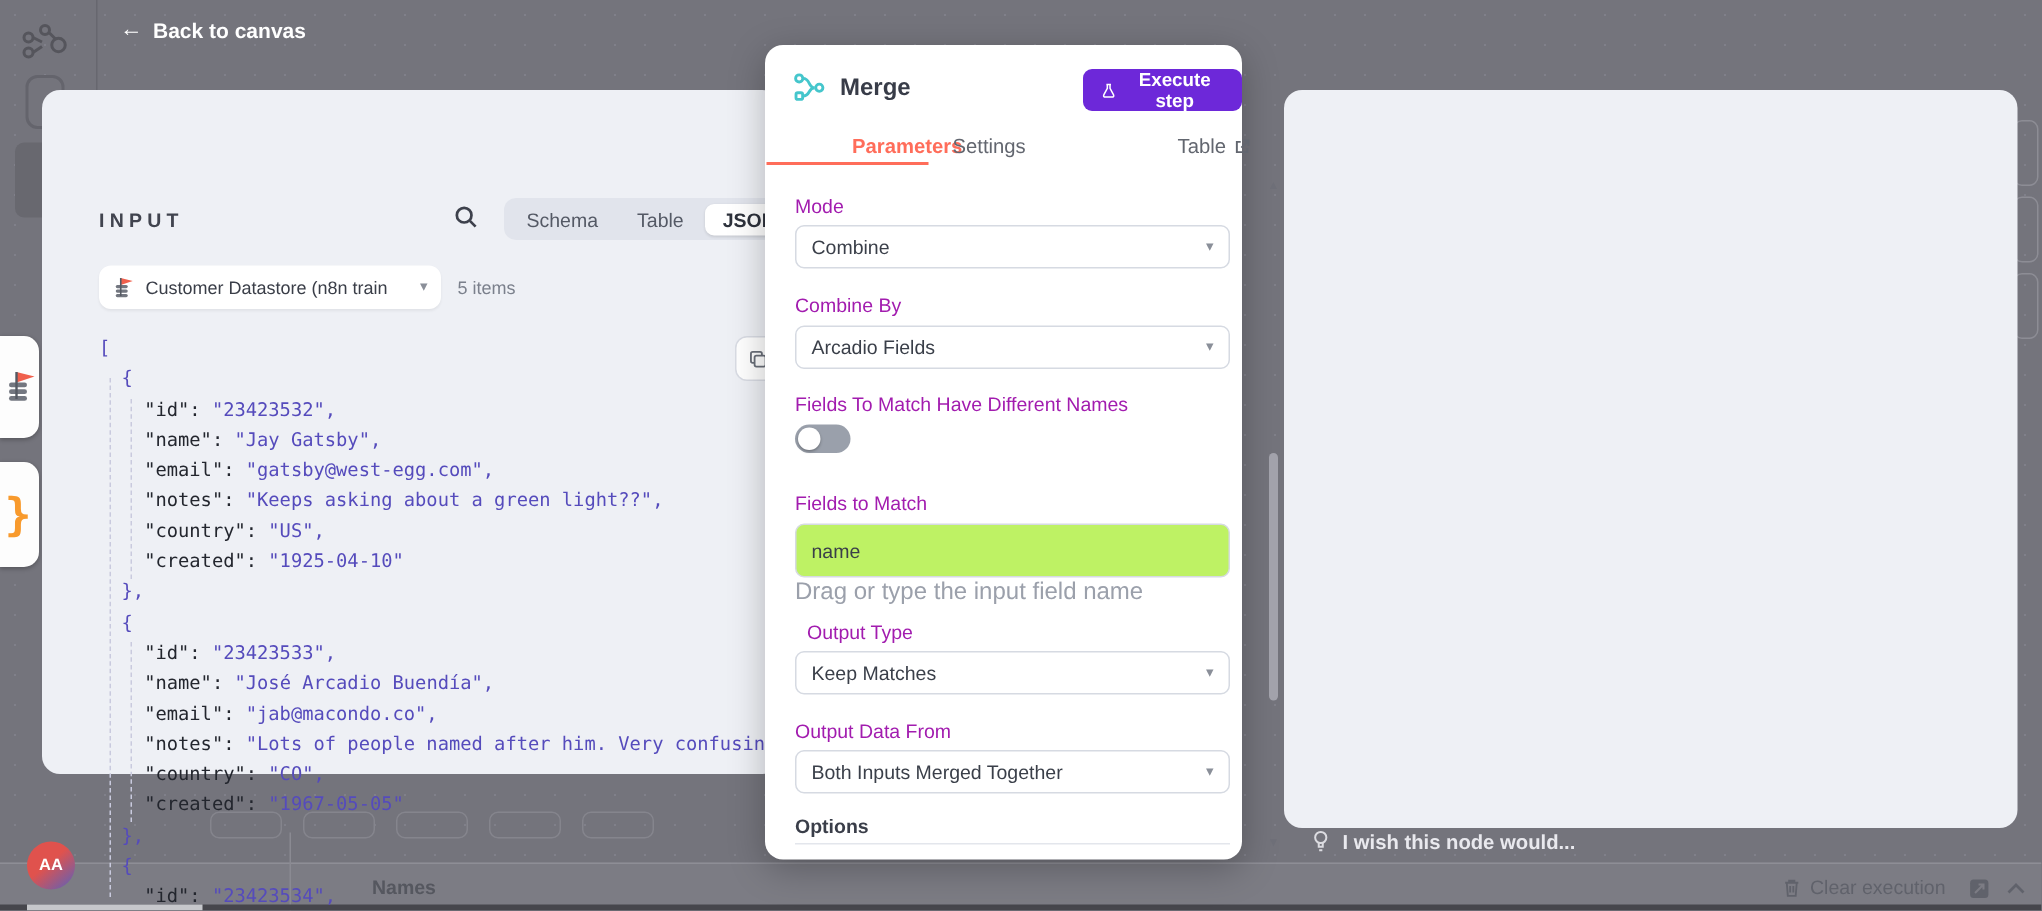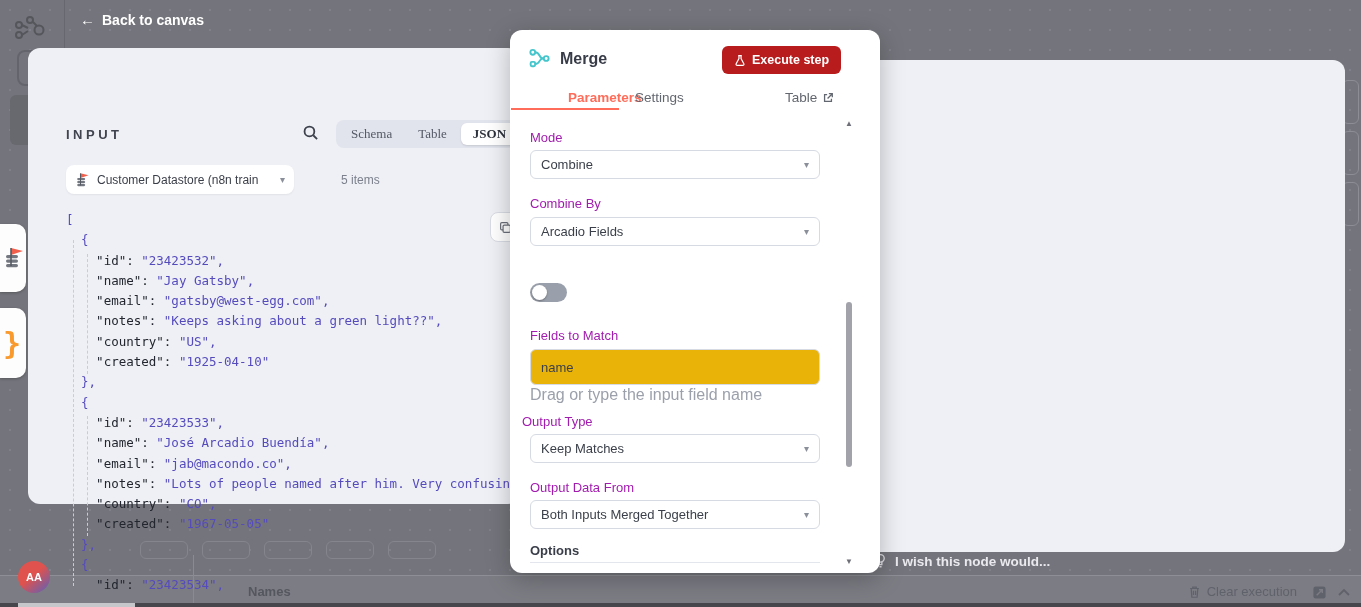--- a/index.html
+++ b/index.html
@@ -19,21 +19,21 @@
   .dim-vline { left:64px; top:0; width:1px; height:60px; background:#67676f; }
   .dim-outline { border:2px solid #64646c; border-radius:8px; background:transparent; }
   .dim-filled { background:#68686f; border-radius:6px; }
   .ghost-card { background:#fdfdfd; border-radius:0 10px 10px 0; box-shadow:0 1px 3px rgba(0,0,0,.25); display:flex; align-items:center; justify-content:flex-start; padding-left:3px; overflow:hidden;}
   .brace-glyph { font-family:"DejaVu Sans Mono",monospace; font-size:30px; font-weight:bold; color:#f89a2d; }
   .edge-outline { border:1.5px solid #8d8d95; border-radius:6px; }
   .ghost-btn { border:1.5px solid #85858d; border-radius:6px; width:48px; height:18px; }
 
   
   .panel { background:#eef0f5; border-radius:12px; z-index:10; }
-  #input-panel { left:28px; top:48px; width:492px; height:456px; }
+  #input-panel { left:28px; top:60px; width:492px; height:456px; }
   #output-panel { left:856px; top:60px; width:489px; height:492px; }
   .panel-title { font-size:13px; font-weight:bold; letter-spacing:3.5px; color:#41444f; }
   .tab-group { background:#e1e4ec; border-radius:8px; display:flex; align-items:center; padding:3px; height:28px; gap:2px; }
   .tab { font-size:13px; color:#545965; padding:3px 12px; border-radius:6px; cursor:pointer; white-space:nowrap; }
   .tab.active { background:#ffffff; color:#2e323c; font-weight:bold; box-shadow:0 1px 2px rgba(0,0,0,.12); }
   .items-count { font-size:12px; color:#7b808c; }
 
   .selector-pill { background:#fff; border-radius:8px; height:29px; display:flex; align-items:center; gap:7px; padding:0 9px; font-size:12px; color:#3a3e48; cursor:pointer; box-shadow:0 1px 2px rgba(0,0,0,.06);}
   .chev { color:#8a8f99; font-size:10px; }
 
@@ -43,29 +43,29 @@
   #json-code .v { color:#554bbc; }
   .guide { width:0; border-left:1px dashed #c9cade; z-index:11; }
 
   .icon-btn { background:#fff; border:1px solid #d9dce4; border-radius:8px; display:flex; align-items:center; justify-content:center; cursor:pointer; }
 
   
   .sb-thumb-v { width:7px; border-radius:4px; background:#8f909a; }
   .sb-arrow { font-size:8px; color:#6e6f78; line-height:8px; }
 
   
-  #dialog { left:510px; top:30px; width:370px; height:543px; background:#fff; border-radius:12px; box-shadow:0 6px 24px rgba(0,0,0,.25); z-index:20; }
+  #dialog { left:510px; top:30px; width:318px; height:543px; background:#fff; border-radius:12px; box-shadow:0 6px 24px rgba(0,0,0,.25); z-index:20; }
   .dlg-title { font-size:16px; font-weight:bold; color:#383c48; }
-  .execute-btn { background:#b91c1c; color:#fff; font-size:12.5px; font-weight:bold; border:none; border-radius:6px; height:28px; padding:0 12px; display:flex; align-items:center; gap:6px; cursor:pointer; }
+  .execute-btn { background:#6d28d9; color:#fff; font-size:12.5px; font-weight:bold; border:none; border-radius:6px; height:28px; padding:0 12px; display:flex; align-items:center; gap:6px; cursor:pointer; }
   .dlg-tab { font-size:13.5px; color:#62666f; cursor:pointer; }
   .dlg-tab.active { color:#ff6d5a; font-weight:bold; }
   .tab-underline { height:2px; background:#ff6d5a; }
   .fld-label { font-size:13px; color:#a21caf; }
   .select-box { width:290px; height:29px; border:1px solid #d6dae2; border-radius:6px; background:#fff; display:flex; align-items:center; justify-content:space-between; padding:0 10px; font-size:13px; color:#3a3f49; cursor:pointer; }
-  .text-input { width:290px; height:29px; border:1px solid #d6dae2; border-radius:6px; background:#eab308; padding:17px 10px; font-size:13px; color:#3a3f49; font-family:inherit; }
+  .text-input { width:290px; height:29px; border:1px solid #d6dae2; border-radius:6px; background:#bef264; padding:17px 10px; font-size:13px; color:#3a3f49; font-family:inherit; }
   .hint { font-size:16px; color:#9ba0ab; }
   .toggle { width:37px; height:19px; background:#9aa0ab; border-radius:10px; position:relative; cursor:pointer; }
   .toggle .knob { position:absolute; left:2px; top:2px; width:15px; height:15px; border-radius:50%; background:#fff; box-shadow:0 1px 2px rgba(0,0,0,.3); }
   .options-label { font-size:13px; font-weight:bold; color:#3a3e49; }
   .dlg-divider { height:1px; background:#e3e6ec; }
 
   
   #wish-row { left:874px; top:553px; display:flex; align-items:center; gap:8px; color:#e9e9ee; font-size:13.5px; font-weight:bold; z-index:5; }
   #logs-bar { left:0; top:575px; width:1361px; height:32px; background:#7c7c84; border-top:1px solid #8e8e96; z-index:2; }
   #logs-bar .label { position:absolute; left:248px; top:8px; font-size:13px; color:#55575f; font-weight:bold;}
@@ -122,38 +122,38 @@
 </div>
 
 <div id="input-panel" class="abs panel">
   <div class="abs panel-title" style="left:38px;top:79px;">INPUT</div>
   <div class="abs" style="left:274px;top:76px;cursor:pointer;">
     <svg width="17" height="17" viewBox="0 0 16 16" stroke="#3d414c" fill="none" stroke-width="1.7">
         <circle cx="7" cy="7" r="4.6"></circle>
         <path d="M10.6 10.6 L14.2 14.2"></path>
       </svg>
   </div>
-  <div class="abs tab-group" style="left:308px;top:72px;font-family:Liberation Serif, serif;">
+  <div class="abs tab-group" style="left:308px;top:72px;">
     <span class="tab">Schema</span>
     <span class="tab">Table</span>
     <span class="tab active">JSON</span>
   </div>
 
   <div class="abs selector-pill" style="left:38px;top:117px;width:228px;">
     <svg width="15" height="16" viewBox="0 0 22 24">
       <path d="M8 2 L20 5 L8 9 Z" fill="#f0604d"></path>
       <rect x="3" y="9" width="12" height="3.2" rx="1.6" fill="#737780"></rect>
       <rect x="3" y="13.5" width="12" height="3.2" rx="1.6" fill="#737780"></rect>
       <rect x="3" y="18" width="12" height="3.2" rx="1.6" fill="#737780"></rect>
       <path d="M8 2 v18" stroke="#555a63" stroke-width="1.6"></path>
     </svg>
     <span style="flex:1;overflow:hidden;white-space:nowrap;">Customer Datastore (n8n train</span>
     <span class="chev">▾</span>
   </div>
-  <div class="abs items-count" style="left:277px;top:125px;margin-left:36px;">5 items</div>
+  <div class="abs items-count" style="left:277px;top:125px;">5 items</div>
 
   <div class="abs guide" style="left:45px;top:192px;height:346px;"></div>
   <div class="abs guide" style="left:59px;top:206px;height:120px;"></div>
   <div class="abs guide" style="left:59px;top:368px;height:120px;"></div>
 
   <pre id="json-code" class="abs"><div><span class="v">[</span></div><div><span class="v">  {</span></div><div><span class="k">    "id":</span><span class="v"> "23423532",</span></div><div><span class="k">    "name":</span><span class="v"> "Jay Gatsby",</span></div><div><span class="k">    "email":</span><span class="v"> "gatsby@west-egg.com",</span></div><div><span class="k">    "notes":</span><span class="v"> "Keeps asking about a green light??",</span></div><div><span class="k">    "country":</span><span class="v"> "US",</span></div><div><span class="k">    "created":</span><span class="v"> "1925-04-10"</span></div><div><span class="v">  },</span></div><div><span class="v">  {</span></div><div><span class="k">    "id":</span><span class="v"> "23423533",</span></div><div><span class="k">    "name":</span><span class="v"> "José Arcadio Buendía",</span></div><div><span class="k">    "email":</span><span class="v"> "jab@macondo.co",</span></div><div><span class="k">    "notes":</span><span class="v"> "Lots of people named after him. Very confusing",</span></div><div><span class="k">    "country":</span><span class="v"> "CO",</span></div><div><span class="k">    "created":</span><span class="v"> "1967-05-05"</span></div><div><span class="v">  },</span></div><div><span class="v">  {</span></div><div><span class="k">    "id":</span><span class="v"> "23423534",</span></div></pre>
 
   <div class="abs icon-btn" style="left:462px;top:164px;width:30px;height:30px;">
     <svg width="13" height="13" viewBox="0 0 16 16" fill="none" stroke="#6a6f79" stroke-width="1.5">
       <rect x="5" y="5" width="9" height="9" rx="1.5"></rect>
@@ -209,29 +209,30 @@
     <span>Combine</span>
     <span class="chev">▾</span>
   </div>
 
   <div class="abs fld-label" style="left:20px;top:166px;">Combine By</div>
   <div class="abs select-box" style="left:20px;top:187px;">
     <span>Arcadio Fields</span>
     <span class="chev">▾</span>
   </div>
 
+  <div class="abs fld-label" style="left:20px;top:232px;">Fields To Match Have Different Names</div>
   <div class="abs toggle" style="left:20px;top:253px;">
     <span class="knob"></span>
   </div>
 
   <div class="abs fld-label" style="left:20px;top:298px;">Fields to Match</div>
   <input class="abs text-input" style="left: 20px; top: 319px;" value="name">
   <div class="abs hint" style="left:20px;top:356px;">Drag or type the input field name</div>
 
-  <div class="abs fld-label" style="left:12px;top:384px;">Output Type</div>
+  <div class="abs fld-label" style="left:28px;top:384px;">Output Type</div>
   <div class="abs select-box" style="left:20px;top:404px;">
     <span>Keep Matches</span>
     <span class="chev">▾</span>
   </div>
 
   <div class="abs fld-label" style="left:20px;top:450px;">Output Data From</div>
   <div class="abs select-box" style="left:20px;top:470px;">
     <span>Both Inputs Merged Together</span>
     <span class="chev">▾</span>
   </div>

